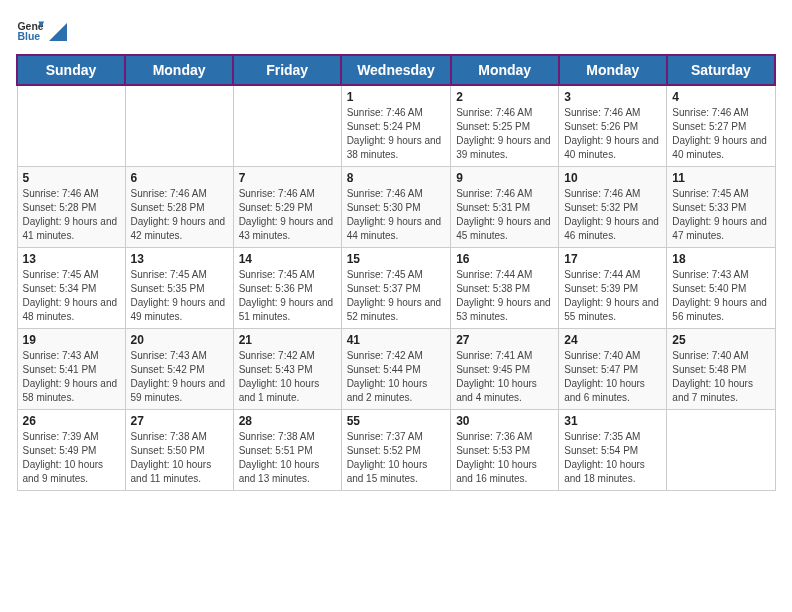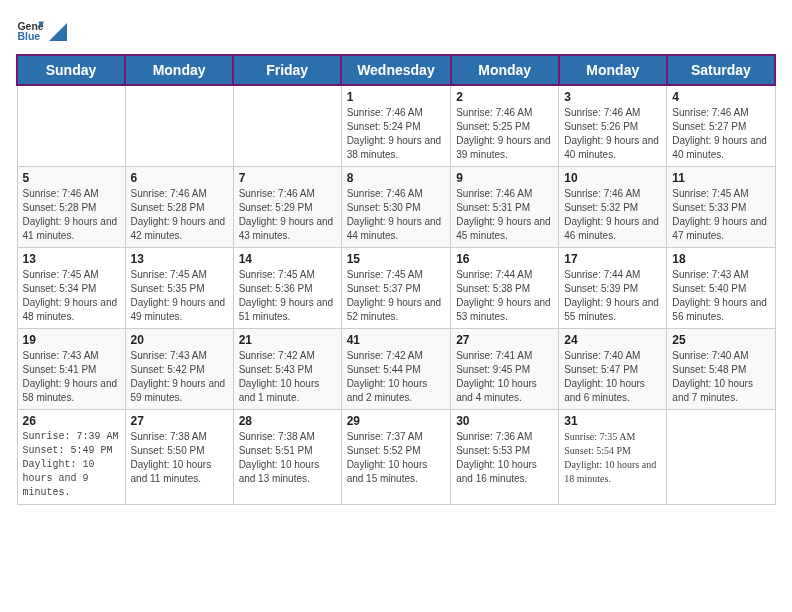--- a/index.html
+++ b/index.html
@@ -276,50 +276,50 @@
         <td>
           <span class="day-number">25</span>
           <div class="day-info" style="white-space: pre-line;">Sunrise: 7:40 AM
 Sunset: 5:48 PM
 Daylight: 10 hours and 7 minutes.</div>
         </td>
       </tr>
       <tr>
         <td>
           <span class="day-number">26</span>
-          <div class="day-info" style="white-space: pre-line; font-family: Liberation Mono, monospace;">Sunrise: 7:39 AM
+          <div class="day-info" style="white-space: pre-line;">Sunrise: 7:39 AM
 Sunset: 5:49 PM
 Daylight: 10 hours and 9 minutes.</div>
         </td>
         <td>
           <span class="day-number">27</span>
           <div class="day-info" style="white-space: pre-line;">Sunrise: 7:38 AM
 Sunset: 5:50 PM
 Daylight: 10 hours and 11 minutes.</div>
         </td>
         <td>
           <span class="day-number">28</span>
           <div class="day-info" style="white-space: pre-line;">Sunrise: 7:38 AM
 Sunset: 5:51 PM
 Daylight: 10 hours and 13 minutes.</div>
         </td>
         <td>
-          <span class="day-number">29</span>
+          <span class="day-number">55</span>
           <div class="day-info" style="white-space: pre-line;">Sunrise: 7:37 AM
 Sunset: 5:52 PM
 Daylight: 10 hours and 15 minutes.</div>
         </td>
         <td>
           <span class="day-number">30</span>
           <div class="day-info" style="white-space: pre-line;">Sunrise: 7:36 AM
 Sunset: 5:53 PM
 Daylight: 10 hours and 16 minutes.</div>
         </td>
         <td>
           <span class="day-number">31</span>
-          <div class="day-info" style="white-space: pre-line; font-family: Liberation Serif, serif;">Sunrise: 7:35 AM
+          <div class="day-info" style="white-space: pre-line;">Sunrise: 7:35 AM
 Sunset: 5:54 PM
 Daylight: 10 hours and 18 minutes.</div>
         </td>
         <td class="empty-cell"></td>
       </tr>
     </tbody>
 </table>
 
 </body></html>

